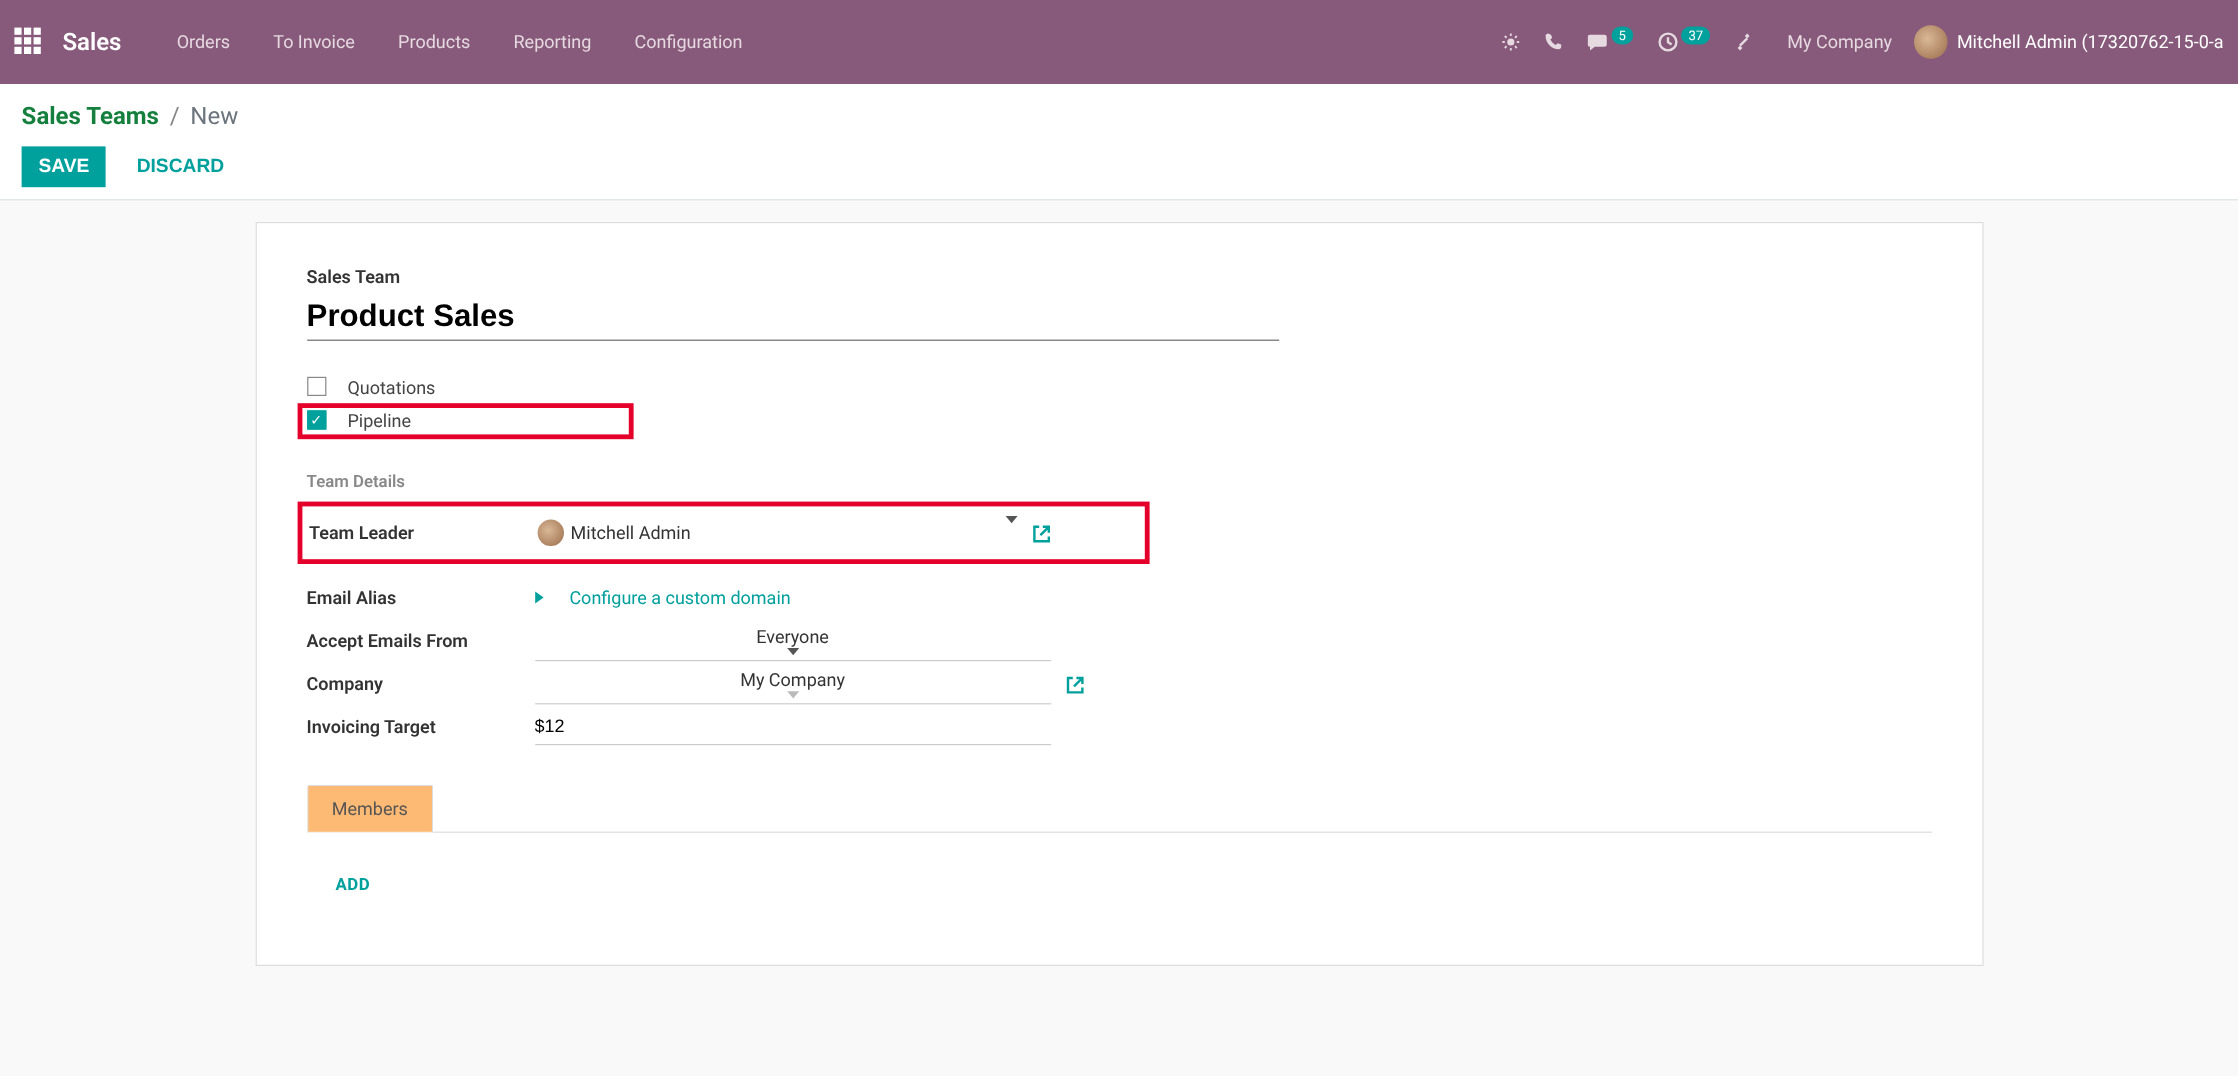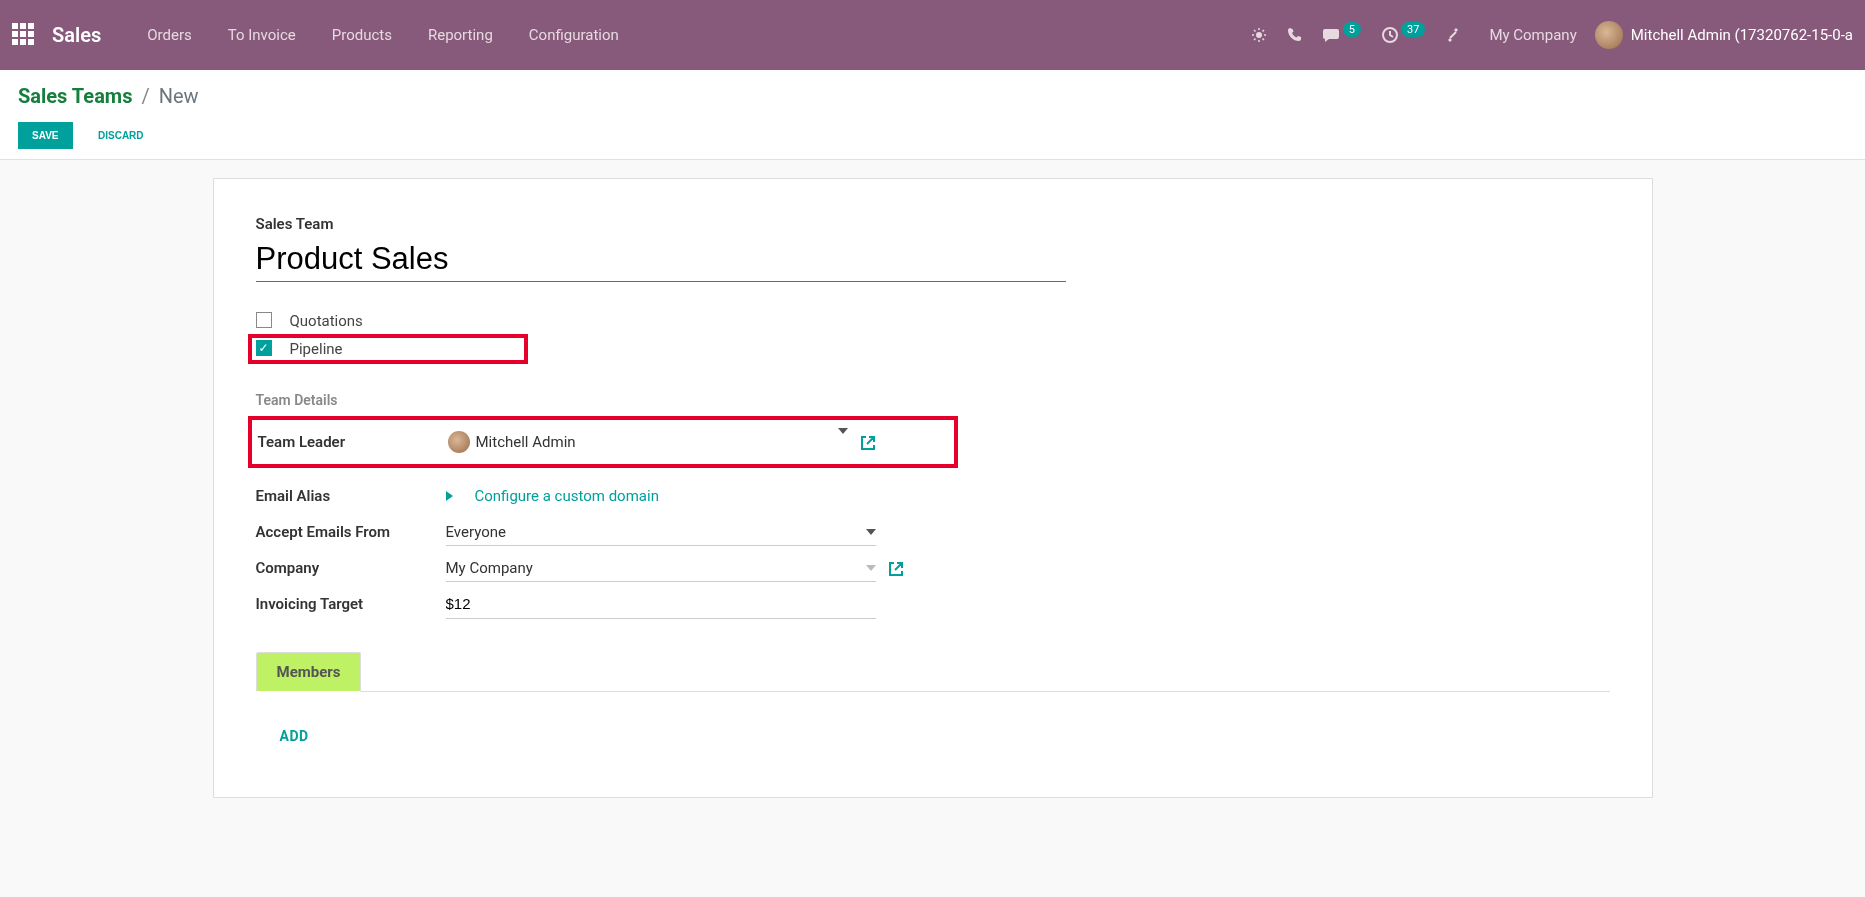--- a/index.html
+++ b/index.html
@@ -54,41 +54,41 @@
   padding: 14px 18px 10px 18px;
   border-bottom: 1px solid #dee2e6;
 }
 .breadcrumb { font-size: 20px; margin-bottom: 14px; }
 .bc-root { color: #15803d; cursor: pointer; font-weight: bold; }
 .bc-sep { color: #888; margin: 0 4px; }
 .bc-current { color: #6c757d; }
 .btn {
   display: inline-block;
   padding: 8px 14px;
-  font-size: 10px;
+  font-size: 16px;
   font-weight: 600;
   cursor: pointer;
   border: none;
   text-transform: uppercase;
 }
 .btn-primary { background: #00a09d; color: #fff; }
 .btn-link { background: transparent; color: #00a09d; margin-left: 8px; }
 
 .form-sheet {
   max-width: 1440px;
   margin: 18px auto 0 auto;
   background: #fff;
   border: 1px solid #ddd;
   padding: 36px 42px;
   min-height: 620px;
 }
 .section-label { font-size: 15px; font-weight: 600; color: #333; margin-bottom: 6px; }
 .title-input {
-  font-size: 31px;
-  font-weight: 400;
+  font-size: 26px;
+  font-weight: 700;
   border: none;
   border-bottom: 1px solid #6b6b6b;
   width: 810px;
   padding: 2px 0 4px 0;
   outline: none;
 }
 .checkbox-row { display: flex; align-items: flex-start; margin-top: 10px; cursor: pointer; }
 .cb {
   width: 16px; height: 16px;
   border: 1px solid #888;
@@ -123,20 +123,21 @@
   border-top: 5px solid transparent;
   border-bottom: 5px solid transparent;
   border-left: 7px solid #00a09d;
   margin-right: 2px;
 }
 .select-row .fvalue, .company-row .fvalue {
   border-bottom: 1px solid #ccc;
   width: 430px;
   justify-content: space-between;
   padding: 4px 0;
+  flex-direction: column;
 }
 .select-text { font-size: 15px; color: #333; }
 .caret-down {
   width: 0; height: 0;
   border-left: 5px solid transparent;
   border-right: 5px solid transparent;
   border-top: 6px solid #555;
   cursor: pointer;
 }
 .input-underline {
@@ -148,24 +149,23 @@
   outline: none;
 }
 .tabs { margin-top: 30px; }
 .tab {
   display: inline-block;
   border: 1px solid #ddd;
   border-bottom: 1px solid #fff;
   padding: 10px 20px;
   font-size: 15px;
   color: #555;
-  background: #bef264;
+  background: #fdba74;
   cursor: pointer;
   border-radius: 2px 2px 0 0;
-  font-weight: bold;
 }
 .tab-content { border-top: 1px solid #ddd; margin-top: -1px; padding-top: 36px; }
 .add-btn { color: #00a09d; font-weight: 700; font-size: 14px; cursor: pointer; margin-left: 24px; letter-spacing: 0.5px; }
 
 svg { display: inline-block; vertical-align: middle; }
 </style>
 </head>
 <body>
 
 <div class="topbar">

